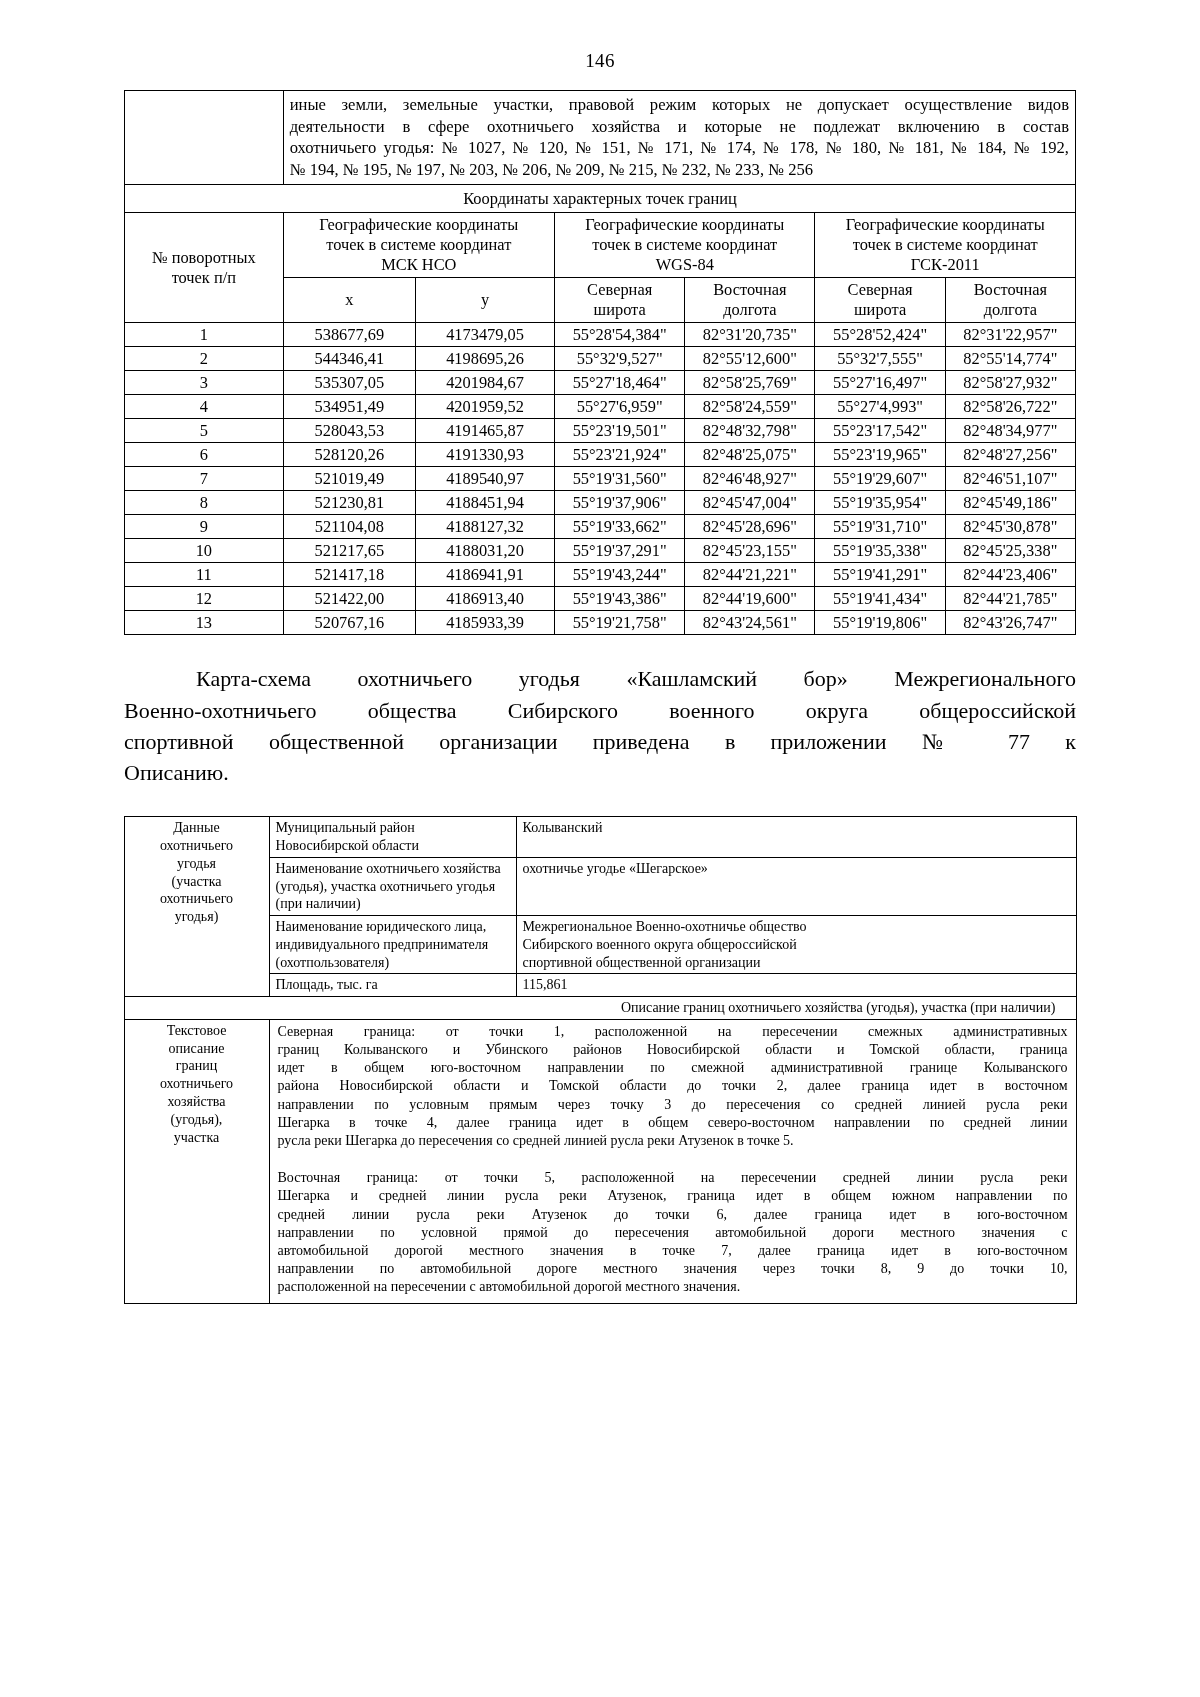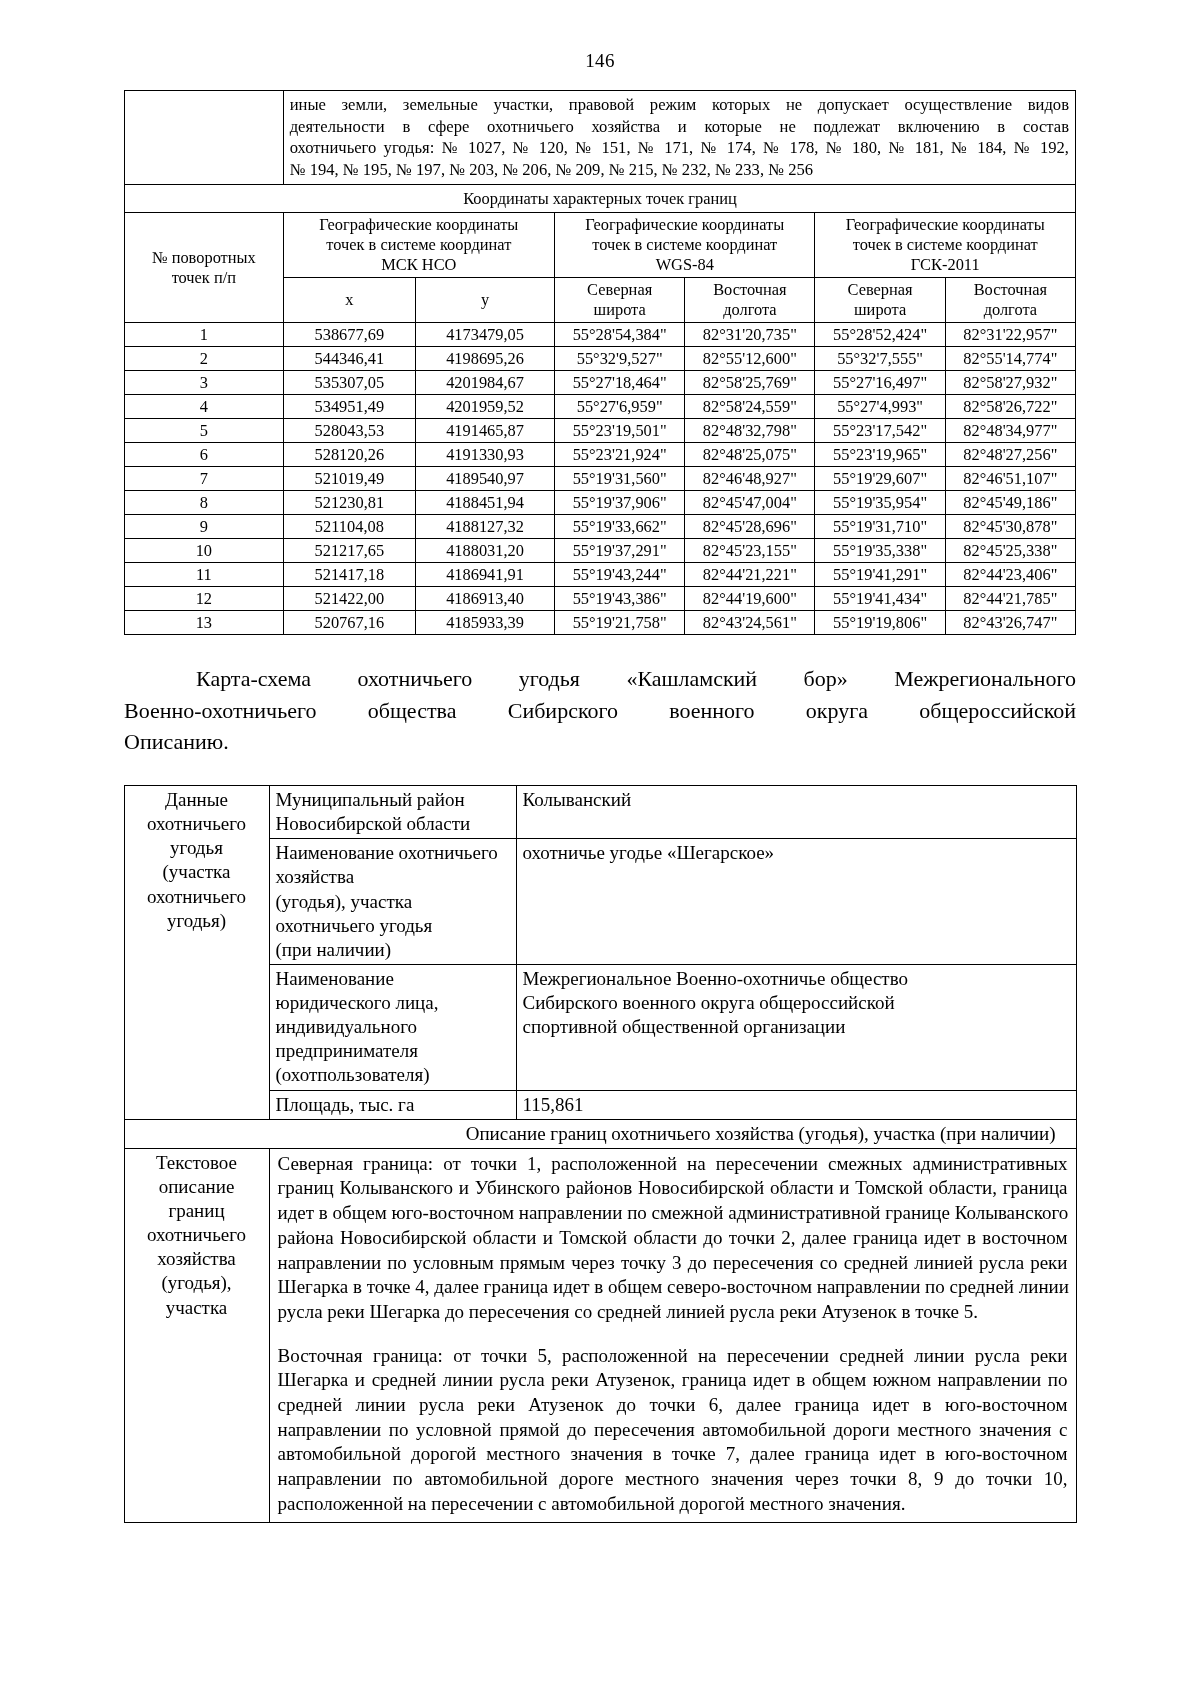--- a/index.html
+++ b/index.html
@@ -118,21 +118,21 @@
     text-align: center;
     font-size: 20.5px;
     line-height: 1.45;
   }
   .center-heading .ln { display: block; }
 
   
   #info-table {
     width: 952px;
     margin-top: 28px;
-    font-size: 19px;
+    font-size: 14px;
   }
   #info-table td {
     padding: 2px 6px 2px 6px;
     line-height: 1.27;
   }
   #info-table td.label-col {
     width: 145px;
     text-align: center;
     vertical-align: top;
   }
@@ -350,20 +350,21 @@
         <td class="data">82°43'24,561"</td>
         <td class="data">55°19'19,806"</td>
         <td class="data">82°43'26,747"</td>
       </tr>
     </tbody>
   </table>
 
   <div class="para">
     <span class="jl first">Карта-схема охотничьего угодья «Кашламский бор» Межрегионального</span>
     <span class="jl">Военно-охотничьего общества Сибирского военного округа общероссийской</span>
+    <span class="jl">спортивной общественной организации приведена в приложении № 77 к</span>
     <span class="jl last">Описанию.</span>
   </div>
 
 
   <table class="doc-table" id="info-table">
     <colgroup>
       <col style="width:145px">
         <col style="width:247px">
         <col style="width:560px">
     </colgroup>

